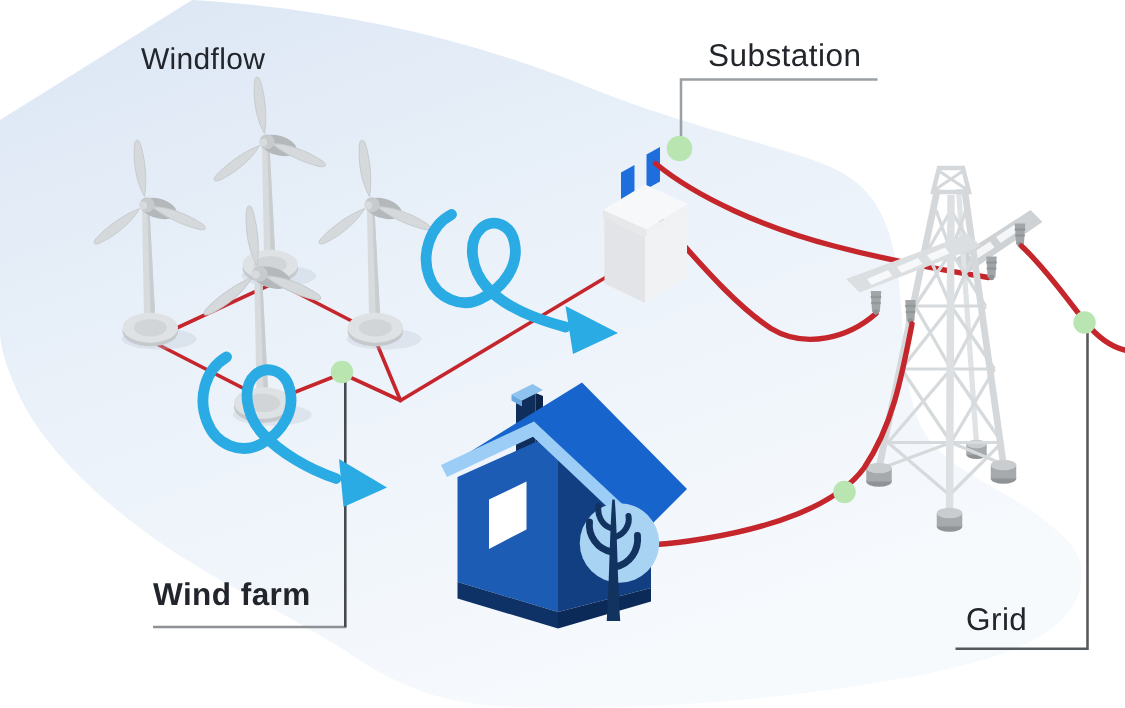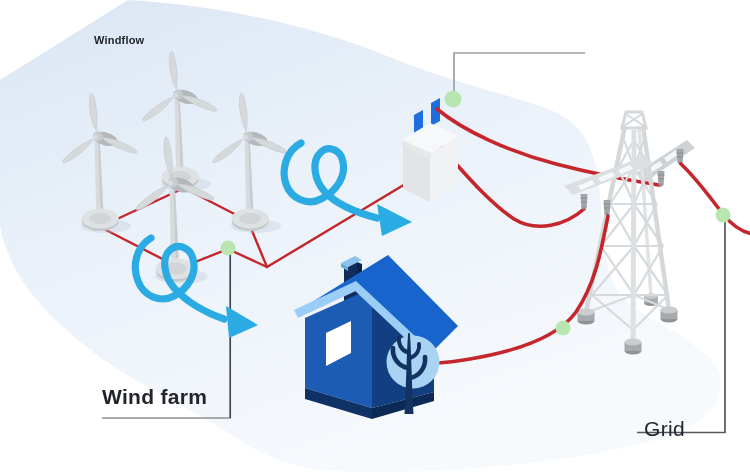--- a/index.html
+++ b/index.html
@@ -6,25 +6,25 @@
   .stage{
     position:relative;width:750px;height:472px;overflow:hidden;background:#ffffff;
     font-family:"Liberation Sans", sans-serif;
   }
   .stage svg{position:absolute;left:0;top:0;}
   .label{
     position:absolute;color:#22252B;white-space:nowrap;
     font-family:"Liberation Sans", sans-serif;letter-spacing:.3px;
   }
   .label.big{font-size:21px;line-height:22px;}
-  .label.small{font-size:11px;line-height:16px;letter-spacing:.2px;font-weight:bold;}
+  .label.small{font-size:20px;line-height:16px;letter-spacing:.2px;}
   .lbl-windflow{left:94px;top:32px;}
   .lbl-substation{left:472px;top:27px;}
   .lbl-windfarm{left:102px;top:386px;font-weight:bold;}
-  .lbl-grid{left:644px;top:403px;margin-top:15px;}
+  .lbl-grid{left:644px;top:403px;}
 </style>
 </head>
 <body>
 
 <div class="stage">
 <svg width="750" height="472" viewBox="0 0 750 472">
   <defs>
     <linearGradient id="bgGrad" x1="0%" y1="0%" x2="55%" y2="100%">
       <stop offset="0%" stop-color="#dbe6f4"></stop>
       <stop offset="45%" stop-color="#eaf1f9"></stop>
@@ -190,15 +190,16 @@
       <polygon points="377,204 412,222 382,236" fill="#2aabe3"></polygon>
     </g>
     <g>
       <path fill="none" stroke="#2aabe3" stroke-width="7.2" stroke-linecap="round" d="M 151,238 C 136,247 132,266 138,281 C 144,297 161,303 174,296 C 189,288 197,273 193,259 C 190,247 178,243 170,250 C 161,258 164,277 175,289 C 187,302 206,313 224,319"></path>
       <polygon points="226,306 258,325 229,338" fill="#2aabe3"></polygon>
     </g>
   </g>
 </svg>
 
   <div class="label small lbl-windflow">Windflow</div>
+  <div class="label big lbl-substation">Substation</div>
   <div class="label big lbl-windfarm">Wind farm</div>
   <div class="label big lbl-grid">Grid</div>
 </div>
 
 </body></html>

